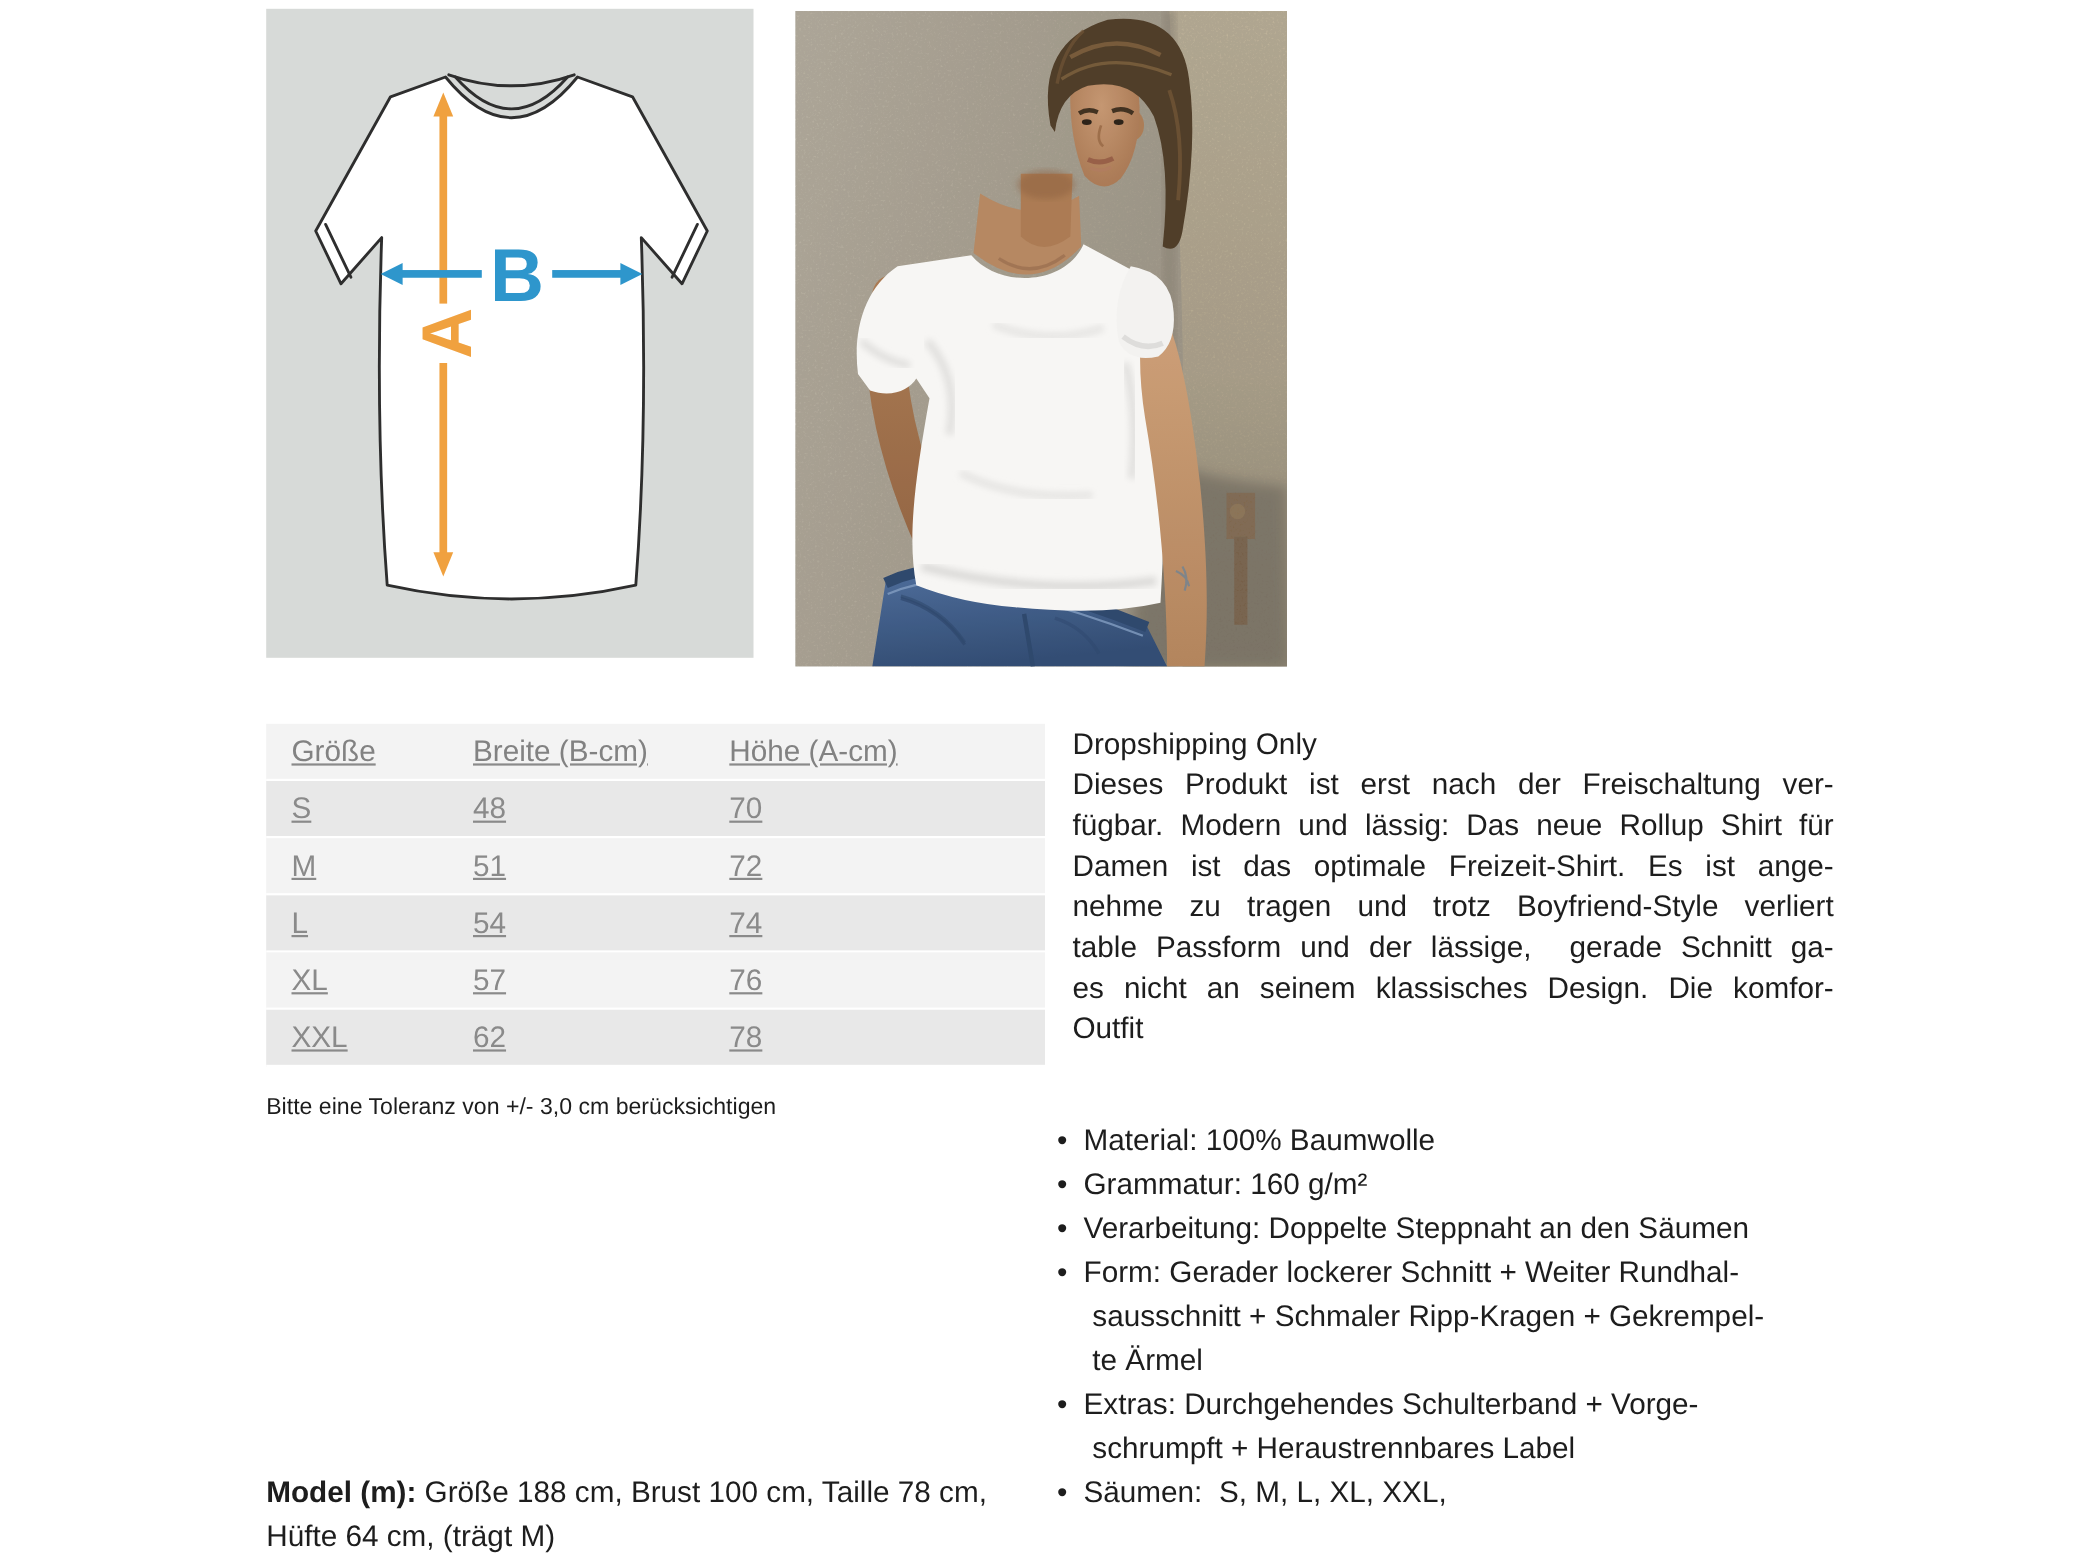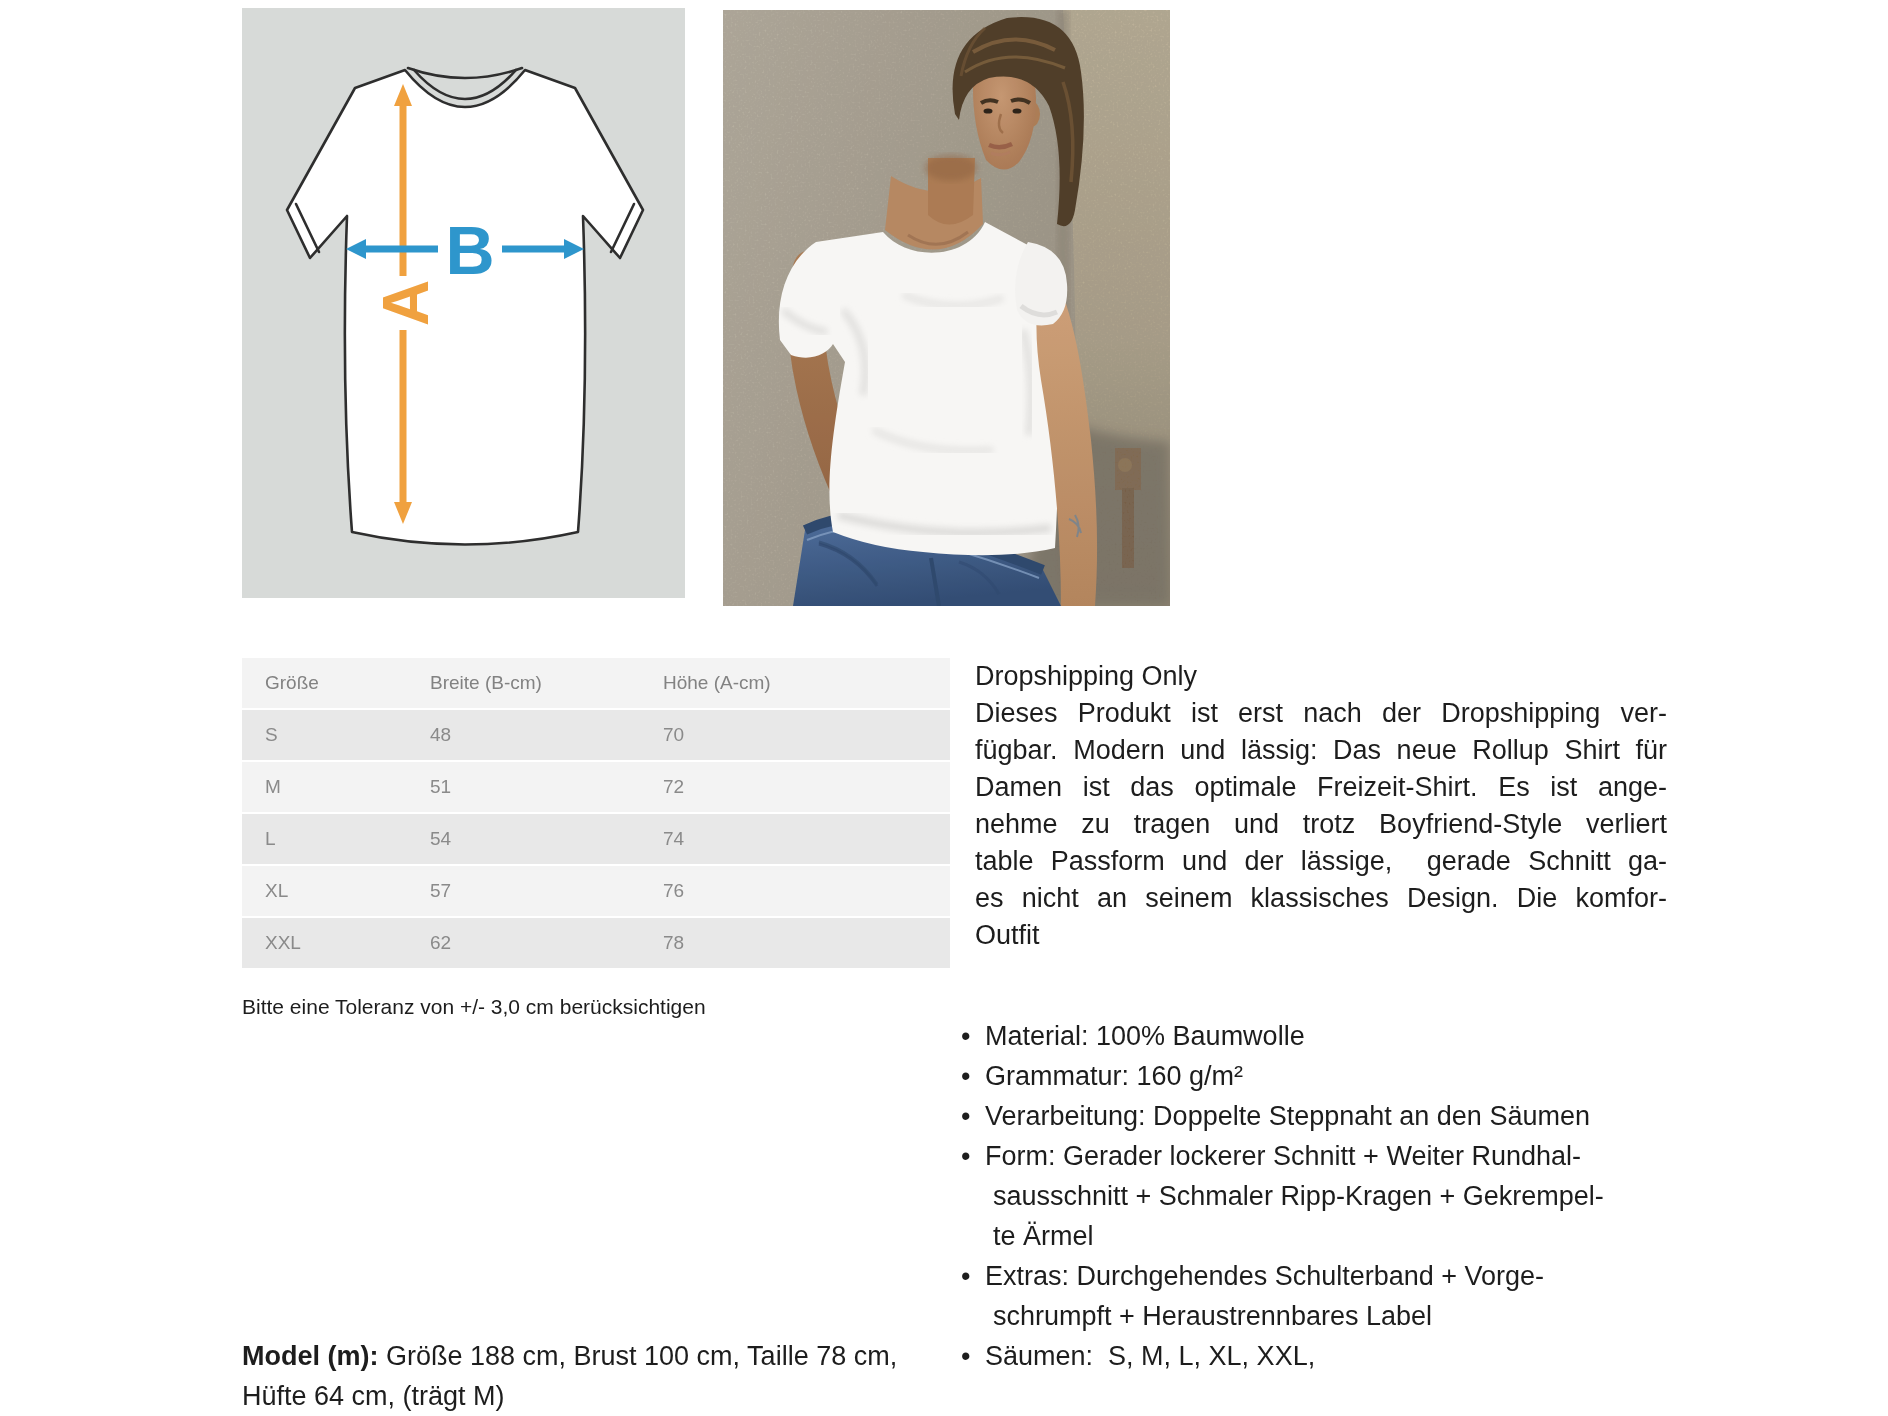--- a/index.html
+++ b/index.html
@@ -13,21 +13,21 @@
 
   
   .diagram{left:242px;top:8px;width:443px;height:590px;background:#d7dad8;}
   .diagram svg{display:block;}
 
   
   .photo{left:723px;top:10px;width:447px;height:596px;}
   .photo svg{display:block;}
 
   
-  .size-table{left:242px;top:658px;width:708px;font-size:19px;color:#8a8a8a;}
+  .size-table{left:242px;top:658px;width:708px;font-size:27px;color:#8a8a8a;text-decoration:underline;}
   .trow{display:grid;grid-template-columns:188px 233px 1fr;height:50px;align-items:center;border-bottom:2px solid #ffffff;}
   .trow > :first-child{padding-left:23px;}
   .trow.header{background:#f3f3f3;color:#828282;}
   .trows .trow:nth-child(odd){background:#e8e8e8;}
   .trows .trow:nth-child(even){background:#f3f3f3;}
 
   .tolerance{left:242px;top:995px;font-size:21px;color:#1d1d1d;}
 
   .model{left:242px;top:1336px;font-size:27px;line-height:40px;color:#1d1d1d;}
   .model .mlabel{font-weight:bold;}
@@ -239,21 +239,21 @@
 
 <div class="abs model">
   <div><span class="mlabel">Model (m):</span><span> Größe 188 cm, Brust 100 cm, Taille 78 cm,</span></div>
   <div>Hüfte 64 cm, (trägt M)</div>
 </div>
 
 <div class="abs desc">
   <div class="desc-title">Dropshipping Only</div>
   <div class="para-lines">
 
-  <div class="para-line just">Dieses Produkt ist erst nach der Dropshipping ver-</div>
+  <div class="para-line just">Dieses Produkt ist erst nach der Freischaltung ver-</div>
       <div class="para-line just">fügbar. Modern und lässig: Das neue Rollup Shirt für</div>
       <div class="para-line just">Damen ist das optimale Freizeit-Shirt. Es ist ange-</div>
       <div class="para-line just">nehme zu tragen und trotz Boyfriend-Style verliert</div>
       <div class="para-line just">table Passform und der lässige,  gerade Schnitt ga-</div>
       <div class="para-line just">es nicht an seinem klassisches Design. Die komfor-</div>
       <div class="para-line">Outfit</div>
     </div>
   <div class="bullets">
 
   <div class="b-row">

